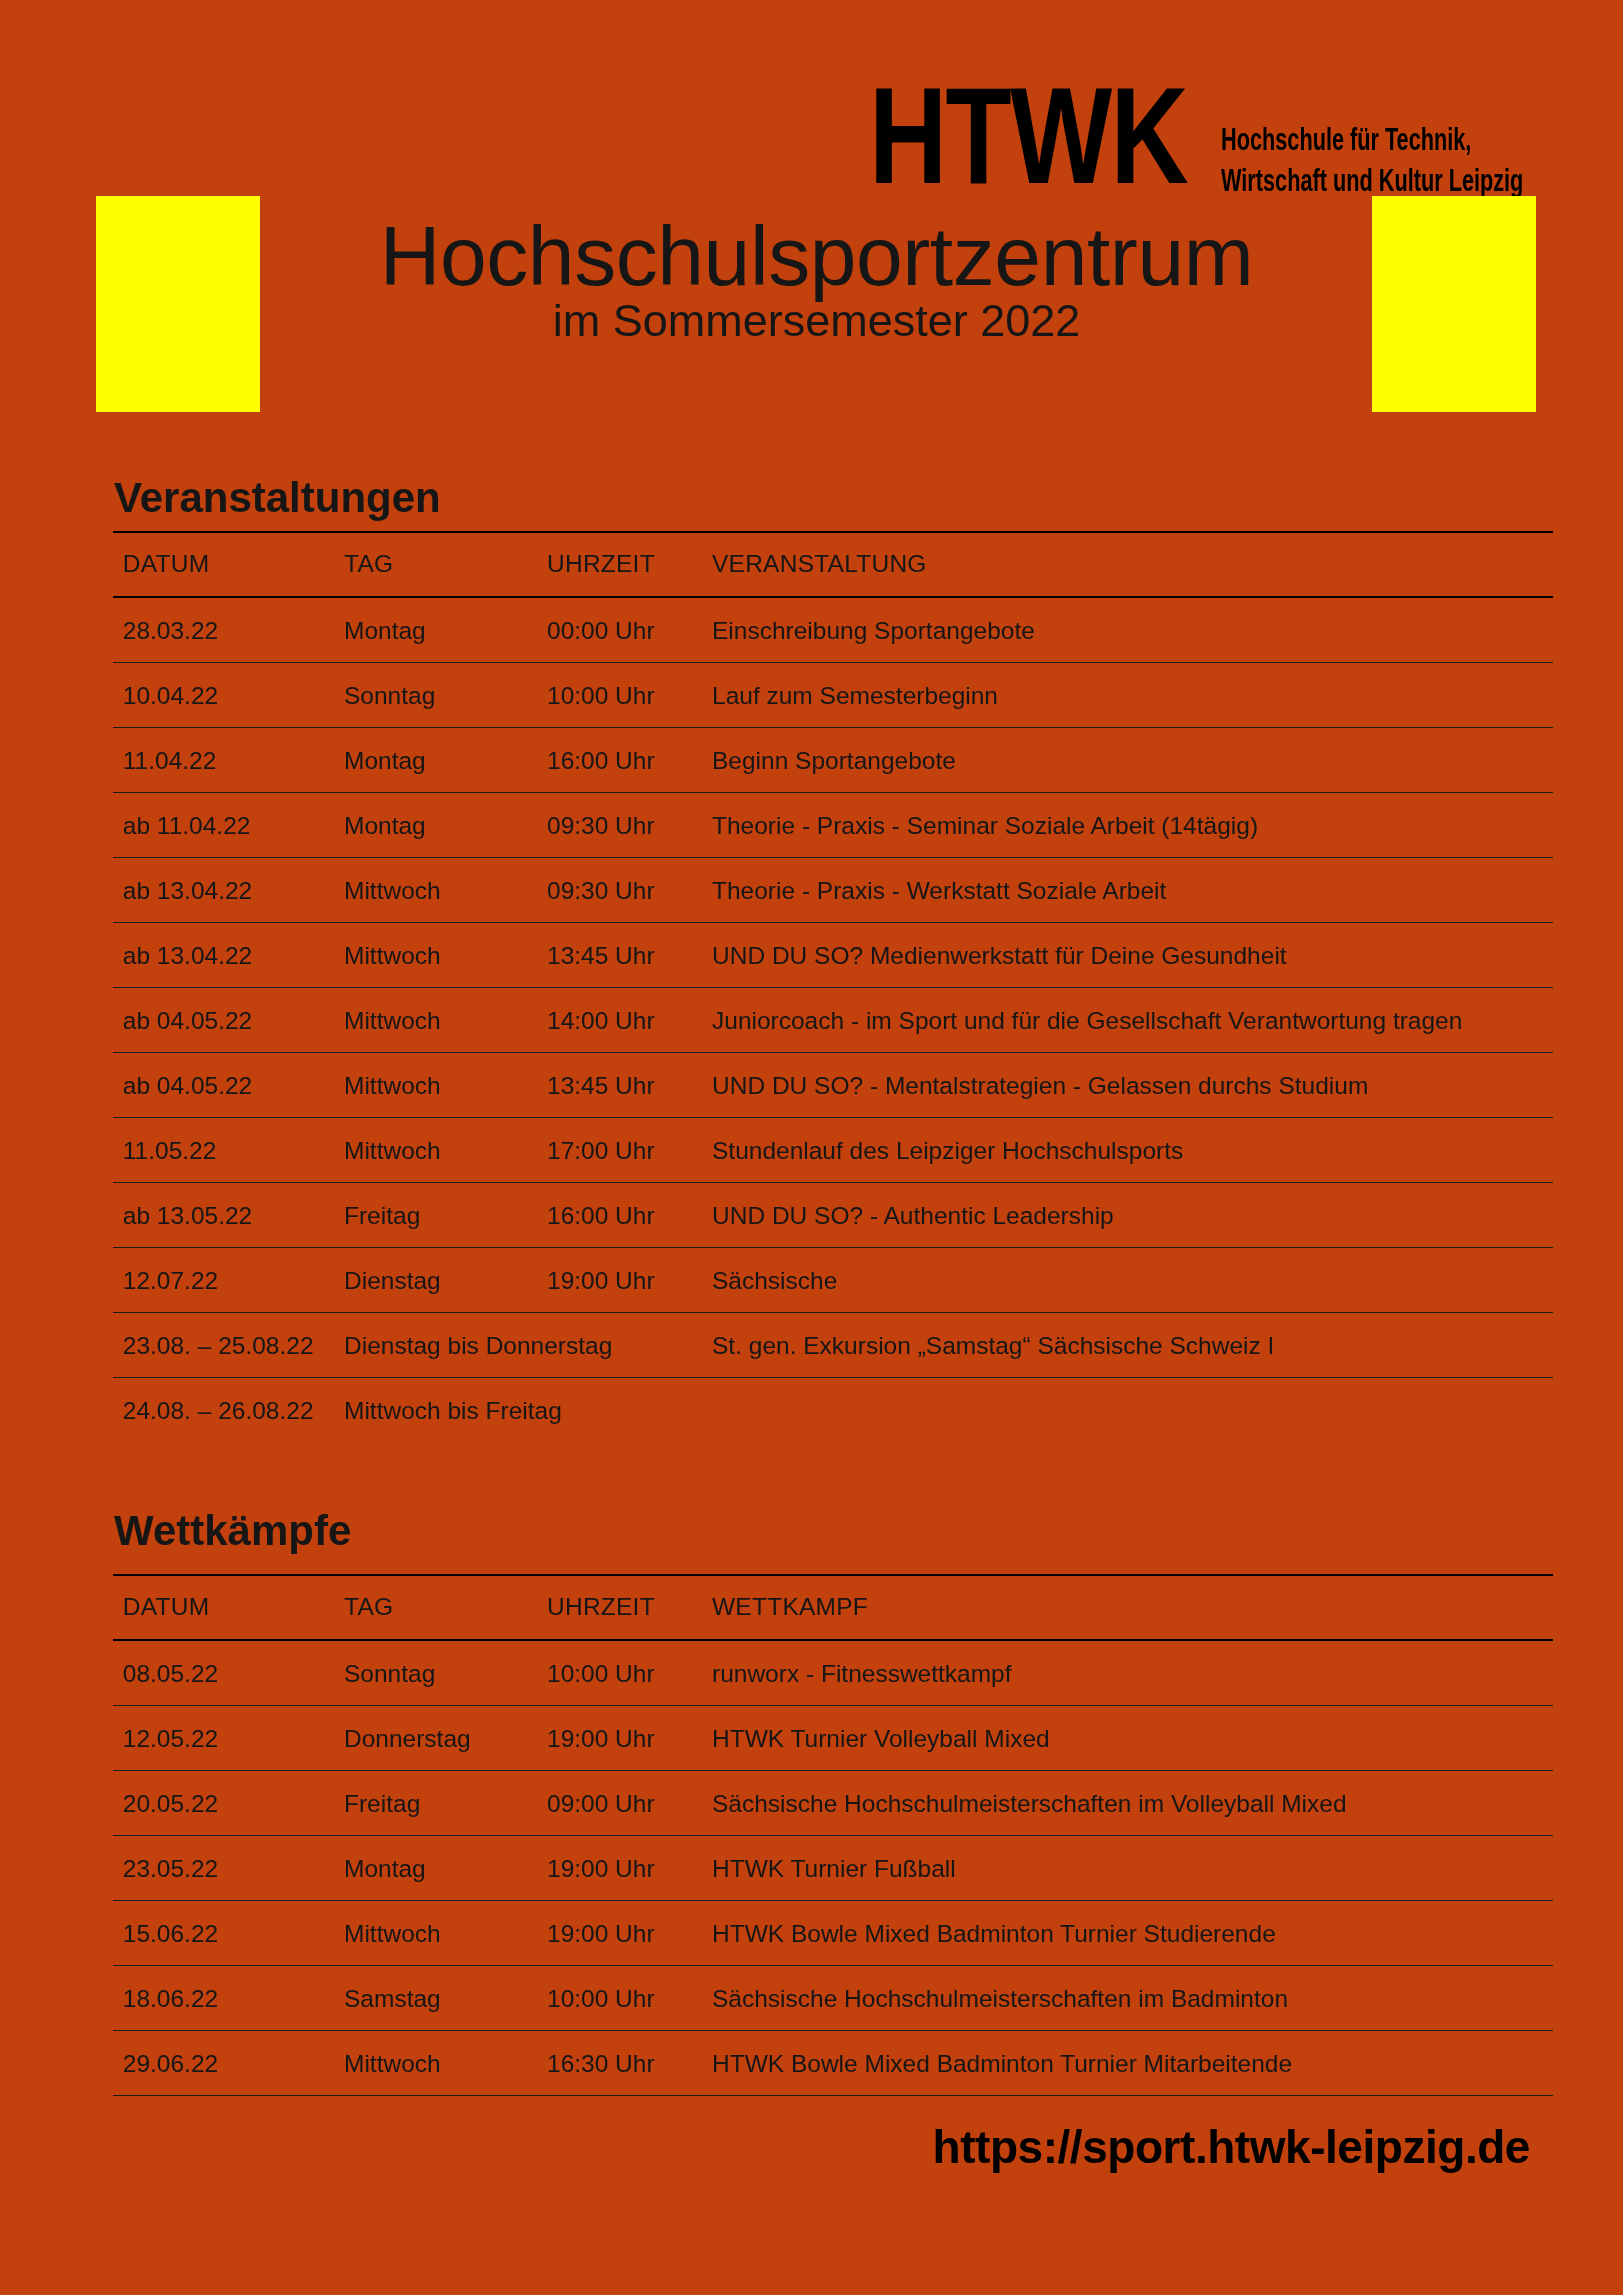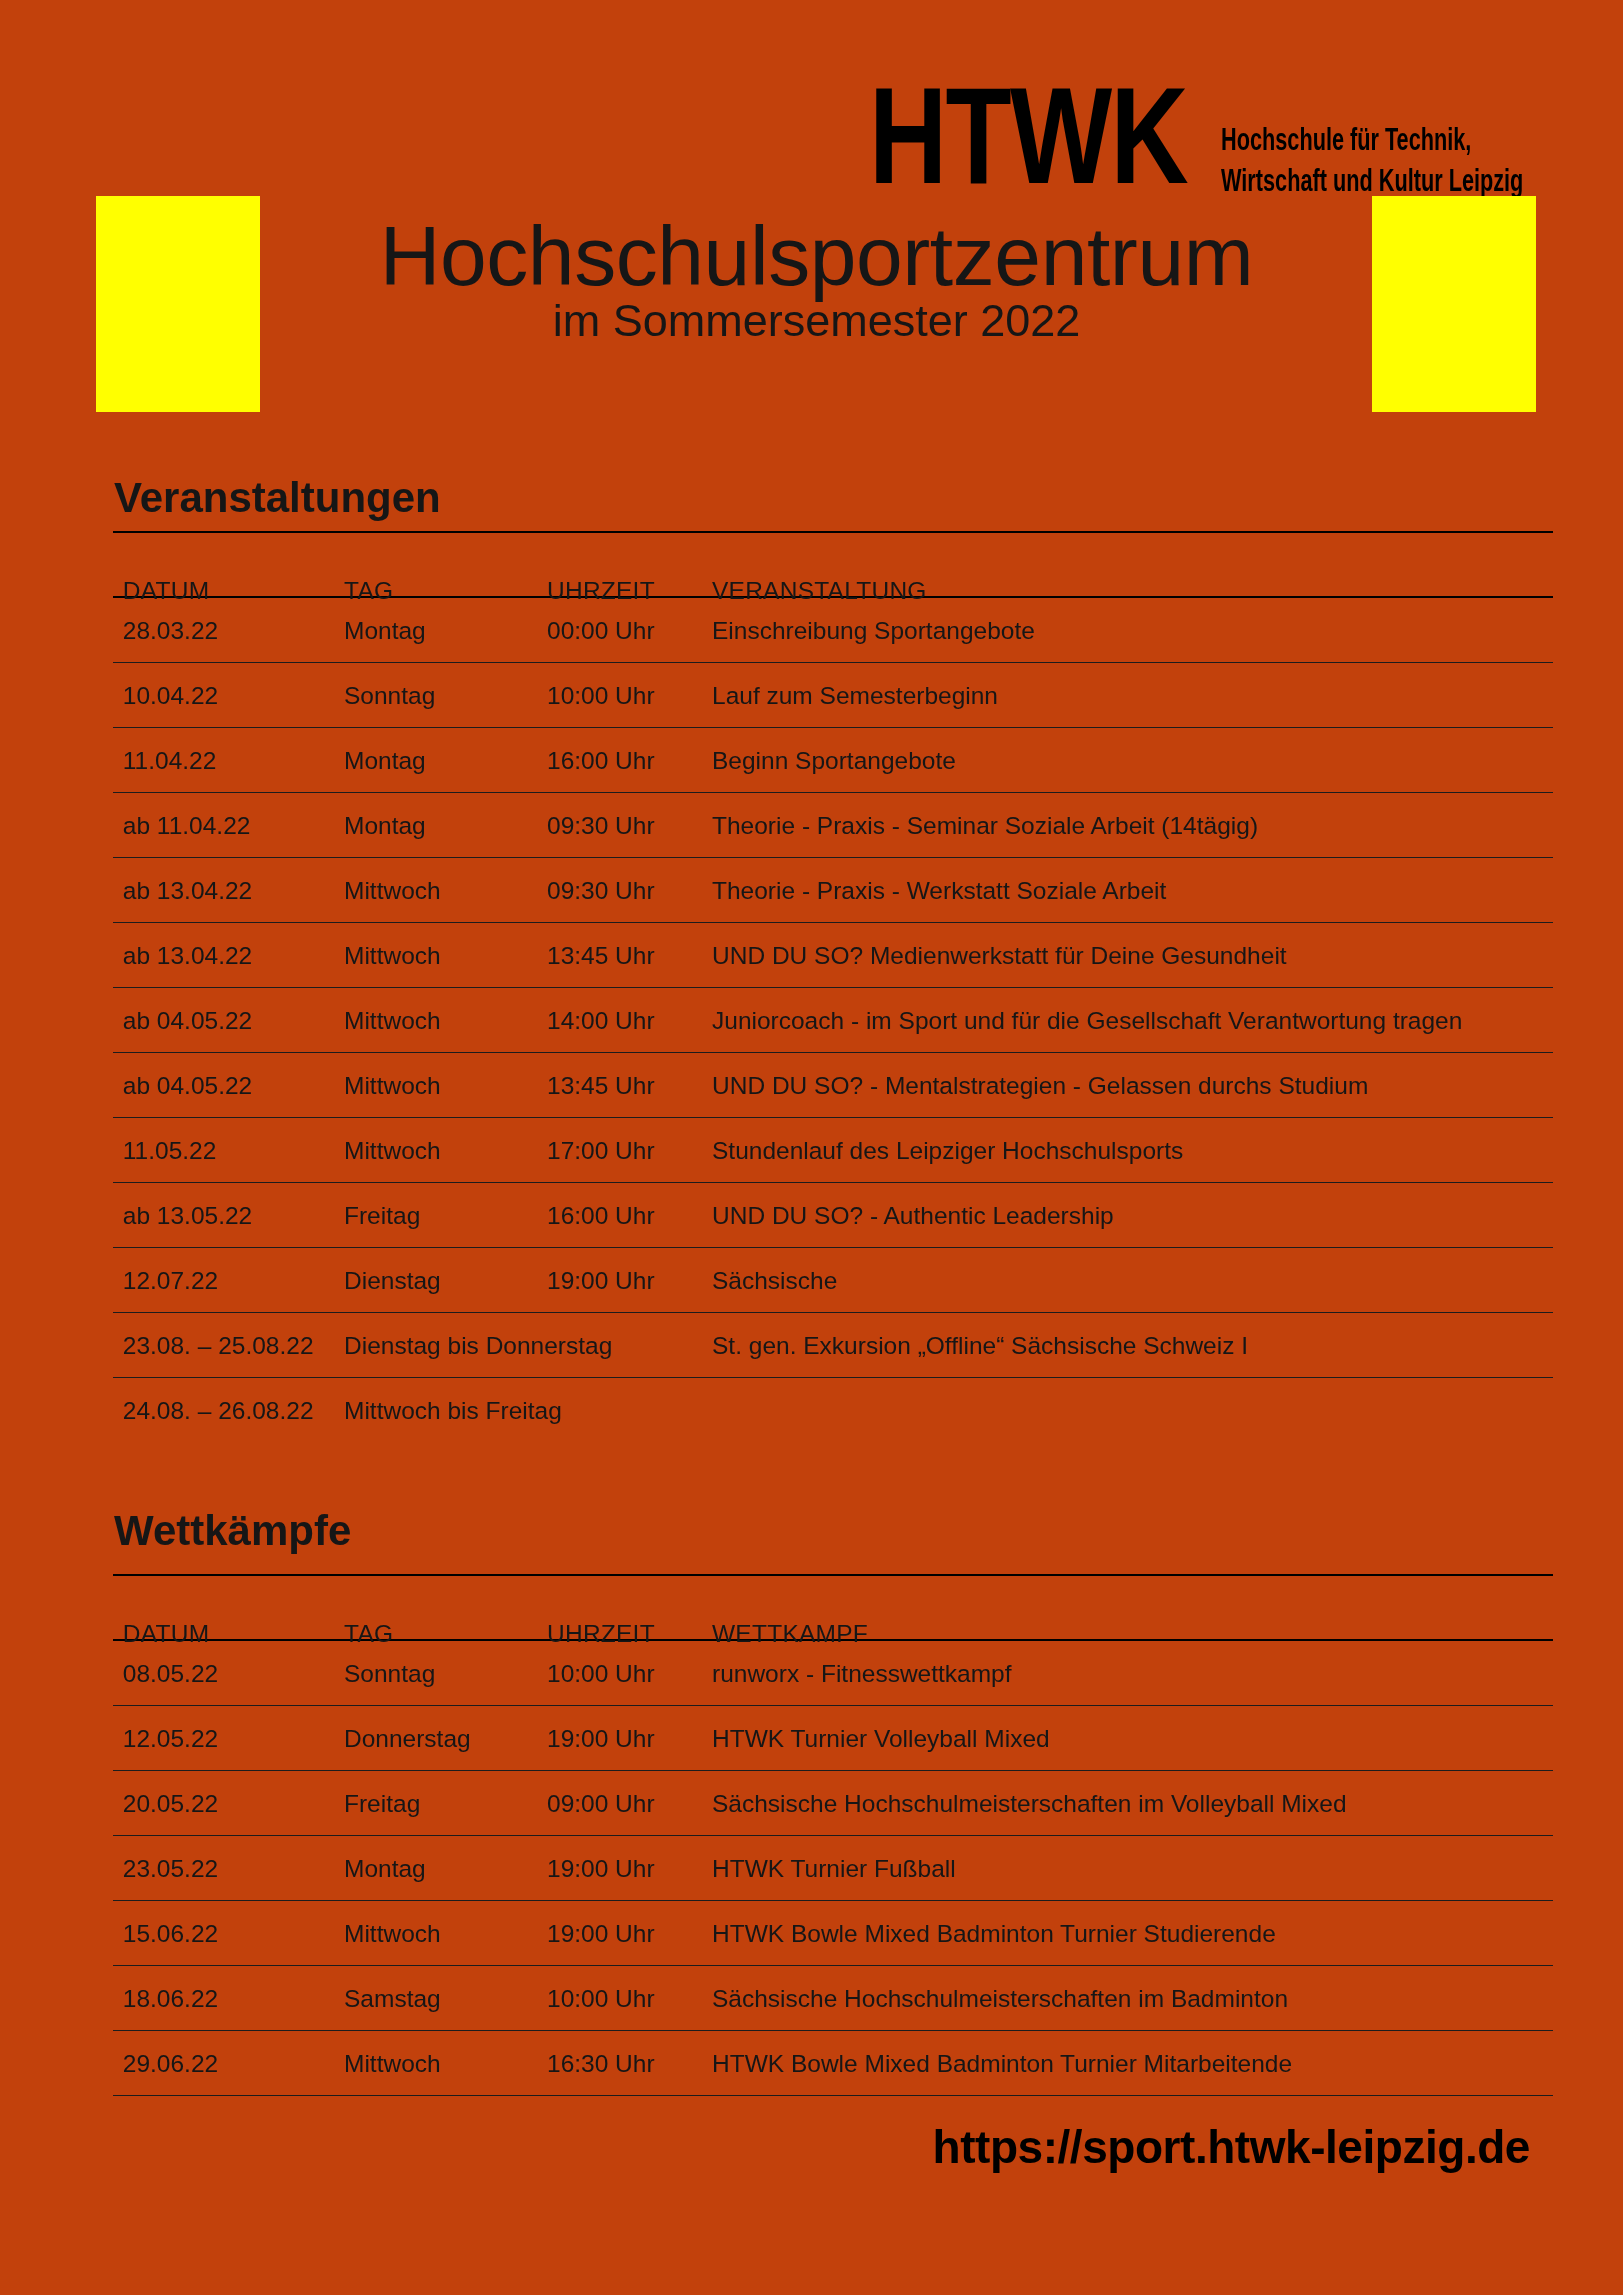--- a/index.html
+++ b/index.html
@@ -65,21 +65,21 @@
     border-bottom:1.5px solid #1c1c1c;
   }
   .trow.thead { height:65px; border-bottom:2px solid #000; }
   .dtable.no-bottom .trow:last-child { border-bottom:none; }
   .tcell {
     font-size:24.5px; line-height:1.15;
     padding-top:18.6px;
     white-space:nowrap; overflow:visible;
     color:#161616;
   }
-  .trow.thead .tcell { padding-top:26px; letter-spacing:0.01em;margin-top:18px; }
+  .trow.thead .tcell { padding-top:17px; letter-spacing:0.01em; }
   .tcell.c0 { padding-left:9.8px; }
   
   .footer-url {
     position:absolute; right:93px; top:2124px;
     font-size:46px; font-weight:700; line-height:1;
     letter-spacing:-0.01em;
     color:#000; white-space:nowrap;margin-left:15px;
   }
 </style>
 </head>
@@ -172,21 +172,21 @@
       <div class="trow">
         <div class="tcell c0">12.07.22</div>
         <div class="tcell c1">Dienstag</div>
         <div class="tcell c2">19:00 Uhr</div>
         <div class="tcell c3">Sächsische</div>
       </div>
       <div class="trow">
         <div class="tcell c0">23.08. – 25.08.22</div>
         <div class="tcell c1">Dienstag bis Donnerstag</div>
         <div class="tcell c2"></div>
-        <div class="tcell c3">St. gen. Exkursion „Offline“ Sächsische Schweiz I</div>
+        <div class="tcell c3">St. gen. Exkursion „Samstag“ Sächsische Schweiz I</div>
       </div>
       <div class="trow">
         <div class="tcell c0">24.08. – 26.08.22</div>
         <div class="tcell c1">Mittwoch bis Freitag</div>
         <div class="tcell c2"></div>
       </div>
     </div>
 
   <div class="section-heading" id="heading-wettkaempfe">Wettkämpfe</div>
   <div class="dtable" id="table-wettkaempfe">

